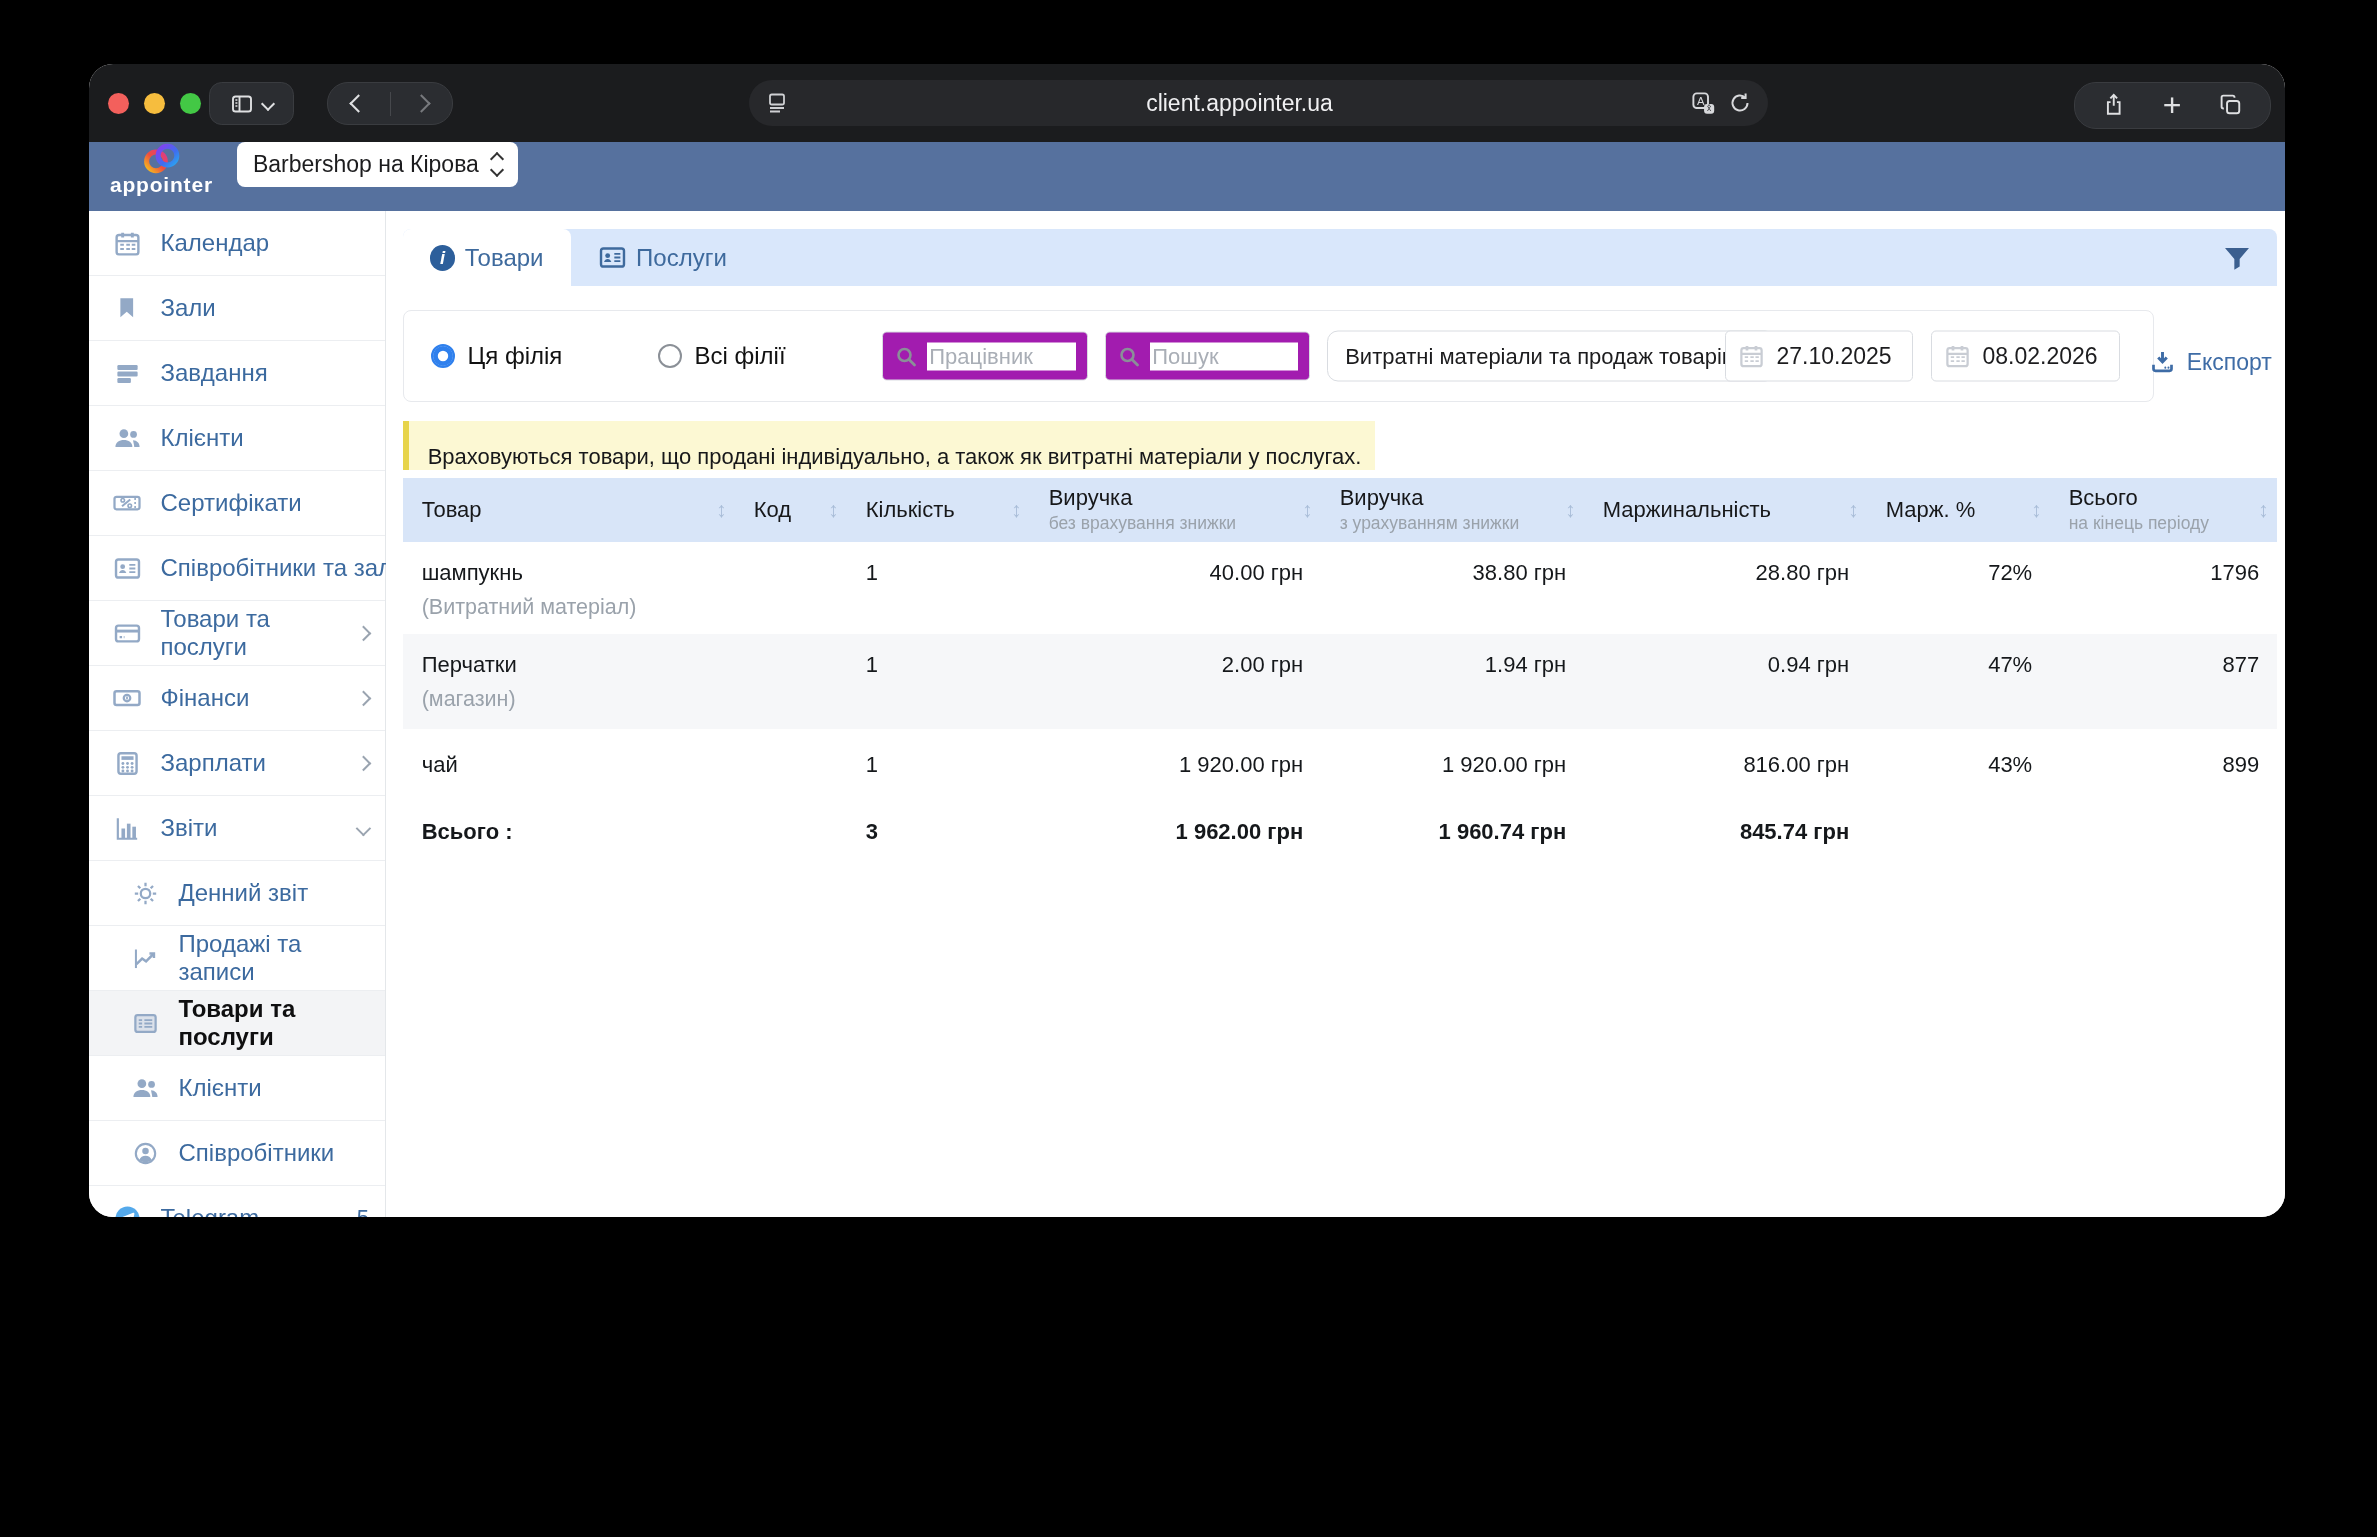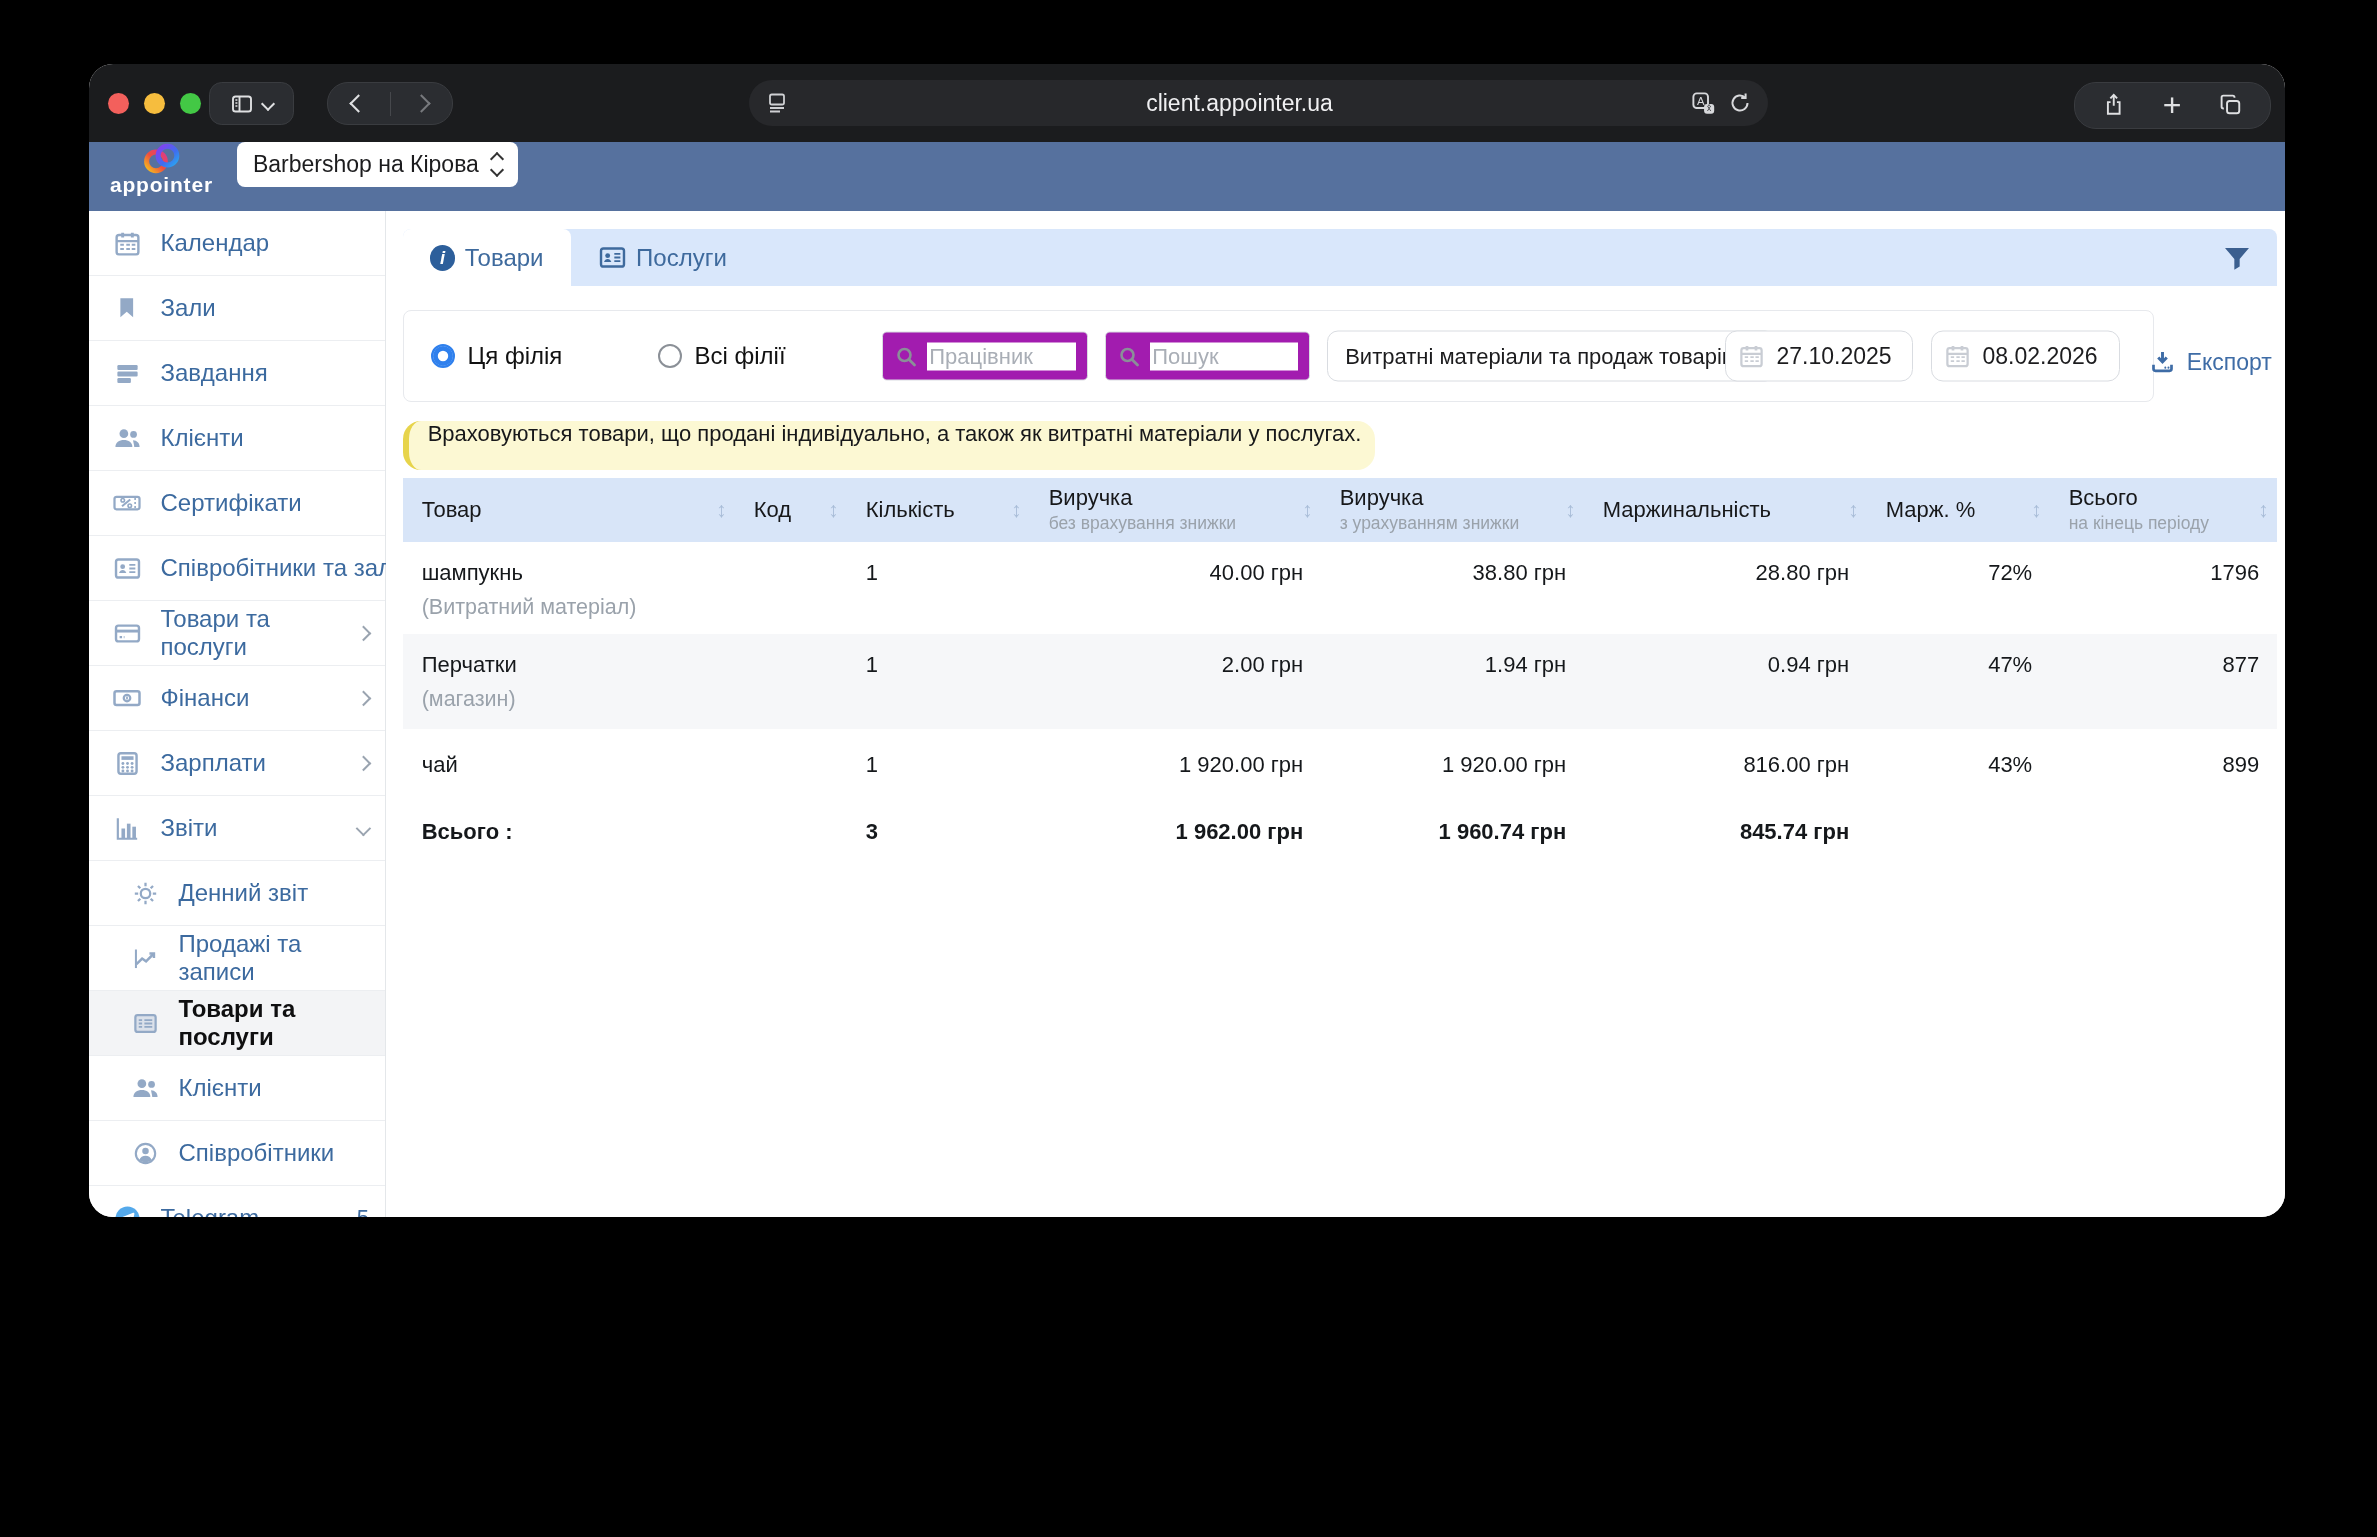--- a/index.html
+++ b/index.html
@@ -69,25 +69,25 @@
   .radio{width:24px;height:24px;border-radius:50%;box-sizing:border-box;}
   .radio.on{background:#2f80ed;border:2.4px solid #2f80ed;box-shadow:inset 0 0 0 4.8px #2f80ed,inset 0 0 0 7.2px #fff;}
   .radio.on{background:#2f80ed;position:relative;}
   .radio.on::after{content:"";position:absolute;left:50%;top:50%;width:8px;height:8px;margin:-4px 0 0 -4px;border-radius:50%;background:#fff;}
   .radio.off{border:2.4px solid #8b9097;background:#fff;}
   .search-input{display:flex;align-items:center;gap:9.6px;border:0.8px solid #d9dce1;border-radius:4.8px;height:49px;box-sizing:border-box;padding:0 11px;background:#a21caf;}
   .search-input input{border:none;outline:none;font-size:22px;width:100%;color:#222;font-family:inherit;}
   .search-input input::placeholder{color:#a9aeb6;}
   .search-input .mag{color:#8a8f98;flex:0 0 auto;}
   .select-box{display:flex;align-items:center;gap:14.4px;border:0.8px solid #d9dce1;border-radius:11px;height:51px;box-sizing:border-box;padding:0 17.5px;font-size:22px;color:#1c1c1e;background:#fff;cursor:default;}
-  .date-box{display:flex;align-items:center;gap:11px;border:0.8px solid #d9dce1;border-radius:12px;height:51px;box-sizing:border-box;padding:0 12.8px;font-size:23px;color:#1c1c1e;background:#fff;}
+  .date-box{display:flex;align-items:center;gap:11px;border:0.8px solid #d9dce1;border-radius:5px;height:51px;box-sizing:border-box;padding:0 12.8px;font-size:23px;color:#1c1c1e;background:#fff;}
   .date-box .cal{color:#c9cdd4;}
   .export{position:absolute;right:4.8px;top:56%;transform:translateY(-50%);display:flex;align-items:center;gap:11px;color:#3e6ca6;font-size:23px;cursor:pointer;}
   
-  .notice{margin-top:19px;width:972px;height:49px;background:#fcf8d3;border-left:6.4px solid #e7d44b;box-sizing:border-box;display:flex;align-items:flex-start;padding-left:19px;font-size:22px;color:#17181a;border-radius:18px;}
+  .notice{margin-top:19px;width:972px;height:49px;background:#fcf8d3;border-left:6.4px solid #e7d44b;box-sizing:border-box;display:flex;align-items:flex-end;padding-left:19px;font-size:22px;color:#17181a;}
   
   .table{margin-top:8px;width:1874px;}
   .tr{display:grid;grid-template-columns:332px 112px 183px 291px 263px 283px 183px 227px;}
   .thead{background:#d8e5f8;height:64px;}
   .th{display:flex;align-items:center;justify-content:space-between;padding:0 8px 0 19px;overflow:hidden;}
   .th .tlb{line-height:24px;}
   .th .t1{font-size:22px;color:#17181a;}
   .th .t2{font-size:17.5px;color:#9aa2ab;margin-top:1.6px;}
   .sort{color:#a9bdd8;font-size:21.5px;flex:0 0 auto;}
   .td{font-size:22px;color:#15181b;box-sizing:border-box;}

